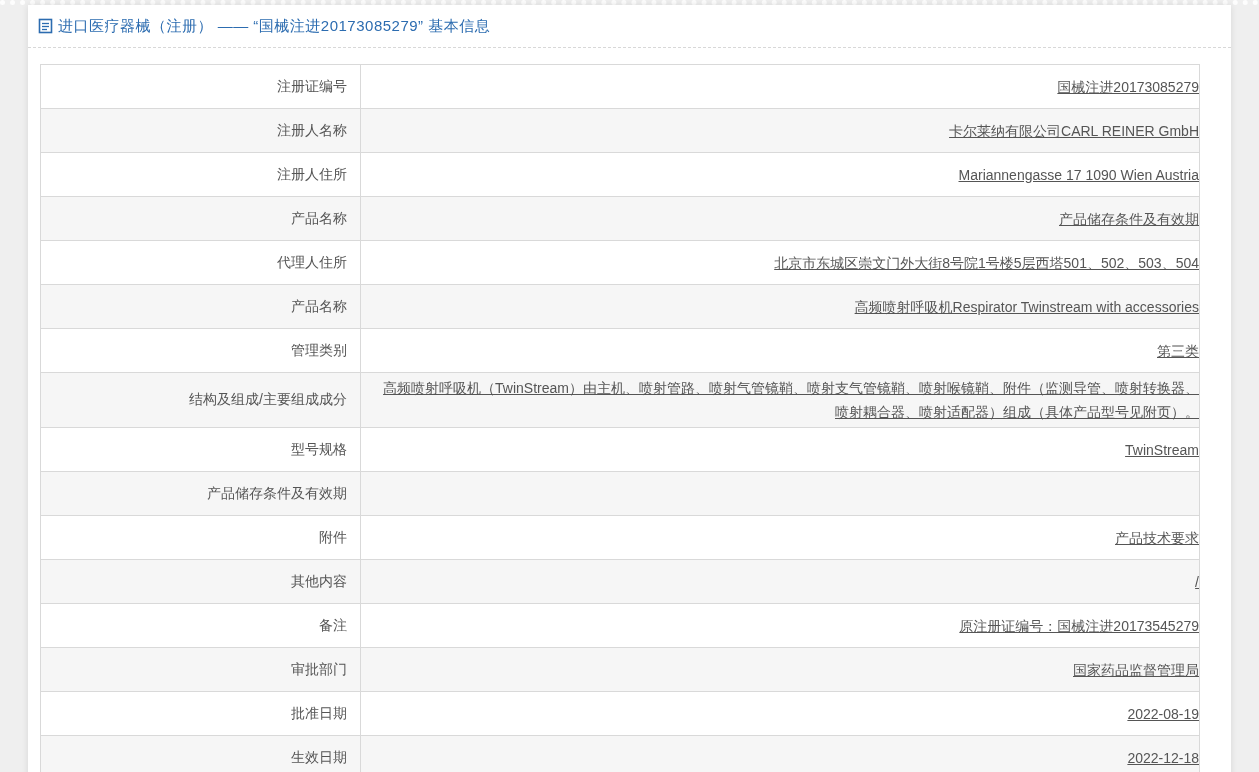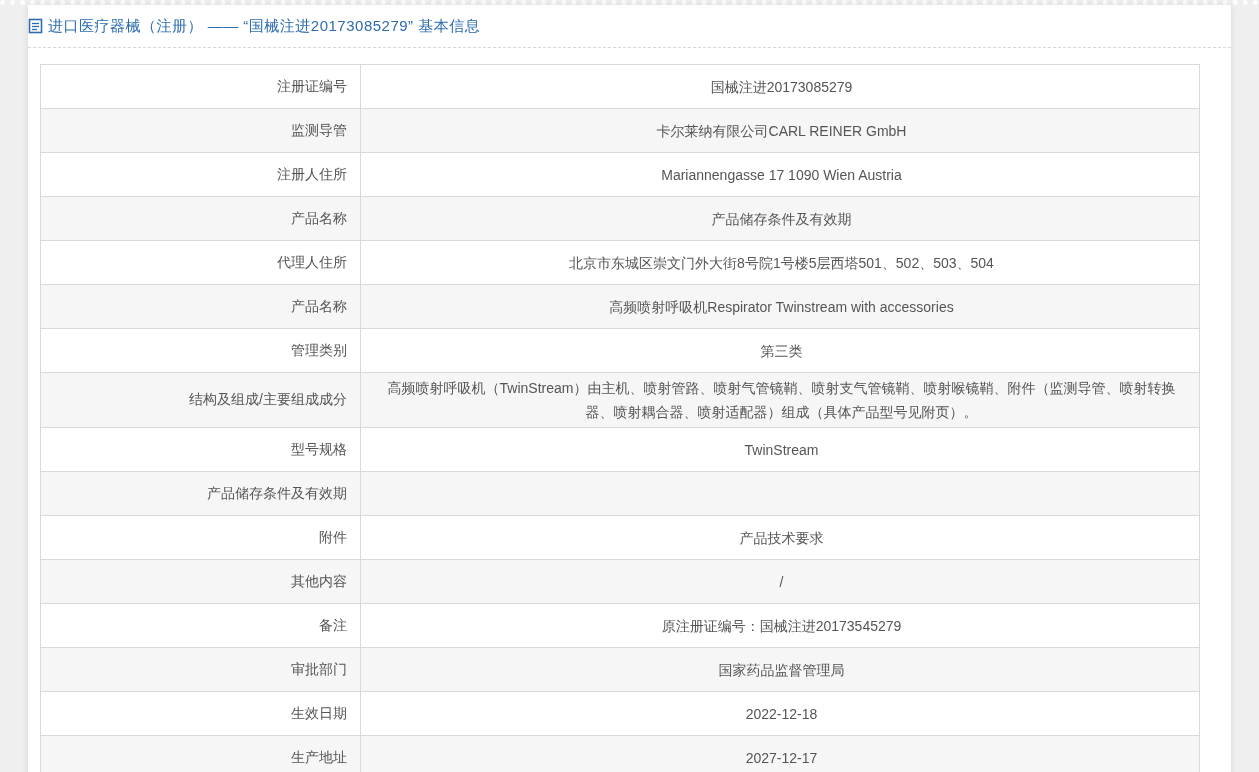--- a/index.html
+++ b/index.html
@@ -15,21 +15,21 @@
   }
   .panel {
     position: absolute;
     left: 28px; top: 5px;
     width: 1203px; height: 790px;
     background: #ffffff;
     box-shadow: 0 0 7px rgba(0,0,0,0.10);
   }
   .panel-header {
     height: 43px;
-    padding: 0 10px 0 0;
+    padding: 0 10px 0 10px;
     display: flex;
     align-items: center;
     border-bottom: 1px dashed #d8d8d8;
   }
   .doc-icon {
     width: 15px; height: 16px;
     margin-right: 5px;
     flex: 0 0 auto;
   }
   .panel-title {
@@ -51,24 +51,24 @@
     height: 44px;
     vertical-align: middle;
   }
   td.label-cell {
     width: 320px;
     text-align: right;
     padding-right: 13px;
     color: #555555;
   }
   td.value-cell {
-    text-align: center;
+    text-align: right;
     padding-left: 13px;
-    padding-right: 10px;
     line-height: 24px;
+    text-decoration: underline;
   }
   tr.row:nth-child(even) { background: #f6f6f6; }
   tr.tall td { height: 55px; }
 </style>
 </head>
 <body>
 
 <div class="page-top-dots"></div>
 
 <div class="panel">
@@ -83,21 +83,21 @@
   </div>
 
   <div class="table-wrap">
     <table class="info-table">
       <tbody id="rows-body">
           <tr class="row">
             <td class="label-cell">注册证编号</td>
             <td class="value-cell">国械注进20173085279</td>
           </tr>
           <tr class="row">
-            <td class="label-cell">监测导管</td>
+            <td class="label-cell">注册人名称</td>
             <td class="value-cell">卡尔莱纳有限公司CARL REINER GmbH</td>
           </tr>
           <tr class="row">
             <td class="label-cell">注册人住所</td>
             <td class="value-cell">Mariannengasse 17 1090 Wien Austria</td>
           </tr>
           <tr class="row">
             <td class="label-cell">产品名称</td>
             <td class="value-cell">产品储存条件及有效期</td>
           </tr>
@@ -135,20 +135,24 @@
           </tr>
           <tr class="row">
             <td class="label-cell">备注</td>
             <td class="value-cell">原注册证编号：国械注进20173545279</td>
           </tr>
           <tr class="row">
             <td class="label-cell">审批部门</td>
             <td class="value-cell">国家药品监督管理局</td>
           </tr>
           <tr class="row">
+            <td class="label-cell">批准日期</td>
+            <td class="value-cell">2022-08-19</td>
+          </tr>
+          <tr class="row">
             <td class="label-cell">生效日期</td>
             <td class="value-cell">2022-12-18</td>
           </tr>
           <tr class="row">
             <td class="label-cell">生产地址</td>
             <td class="value-cell">2027-12-17</td>
           </tr>
           <tr class="row">
             <td class="label-cell">变更情况</td>
             <td class="value-cell"></td>

